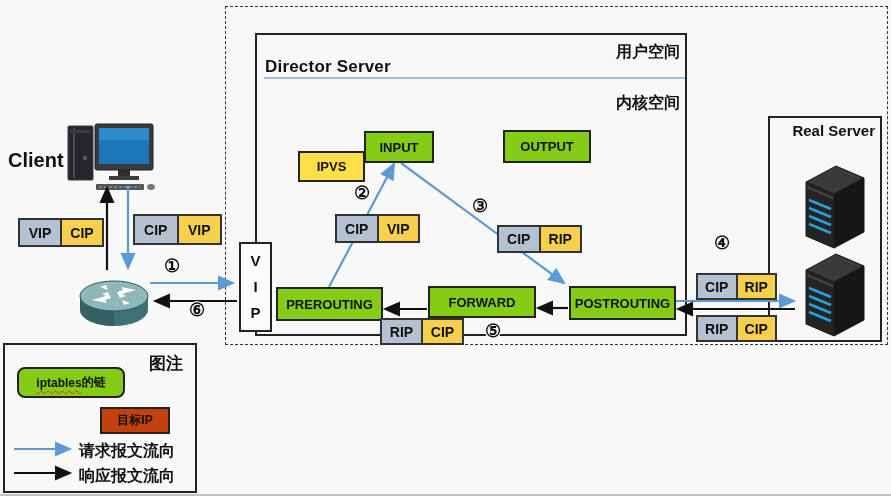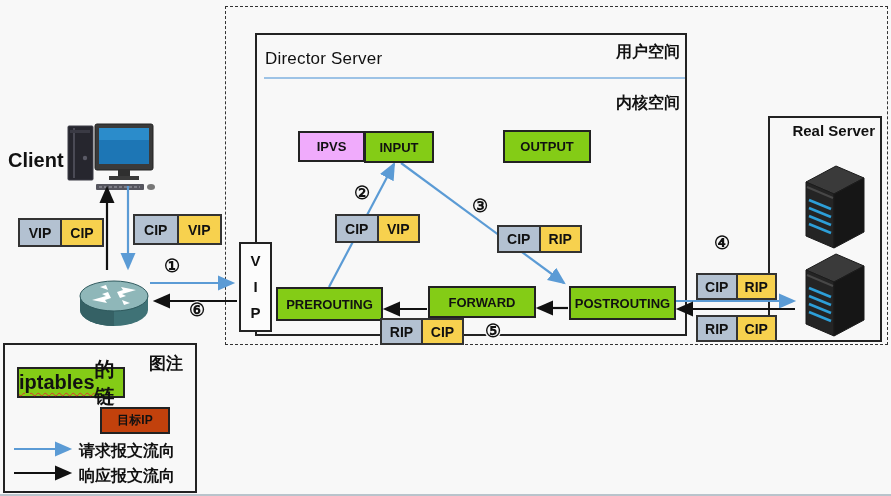--- a/index.html
+++ b/index.html
@@ -5,36 +5,36 @@
   html,body{margin:0;padding:0;}
   .canvas{
     position:relative; width:891px; height:496px;
     background:#f8f8f8; overflow:hidden;
     font-family:"Liberation Sans", sans-serif; color:#111;
   }
   .abs{position:absolute;}
   
   .outer-dashed{left:225px;top:6px;width:661px;height:337px;border:1px dashed #333;z-index:1;}
   .director-box{left:255px;top:33px;width:428px;height:299px;border:2px solid #222;z-index:1;}
-  .director-title{left:8px;top:14px;font-size:17px;font-weight:normal;letter-spacing:.2px;}
+  .director-title{left:8px;top:22px;font-size:17px;font-weight:bold;letter-spacing:.2px;}
   .space-label{right:5px;font-size:16px;font-weight:bold;}
   .user-space{top:7px;}
   .kernel-space{top:58px;}
   .separator{left:7px;right:0;top:42px;height:2px;background:#9DC3E6;}
   .realserver-box{left:768px;top:116px;width:110px;height:222px;border:2px solid #222;z-index:1;background:#f8f8f8;}
   .realserver-title{right:5px;top:4px;font-size:15px;font-weight:bold;}
   .legend-box{left:3px;top:343px;width:190px;height:146px;border:2px solid #222;z-index:1;background:#f8f8f8;}
   .legend-title{right:12px;top:7px;font-size:17px;font-weight:bold;}
   .legend-text{font-size:16px;font-weight:bold;}
   .wavy{text-decoration-line:underline;text-decoration-style:wavy;text-decoration-color:#e03131;text-decoration-thickness:1px;text-underline-offset:3px;}
   
   .flow{display:flex;align-items:center;justify-content:center;
         border:2px solid #222;font-weight:bold;font-size:13px;z-index:4;}
   .green{background:#84cc16;}
-  .orange{background:#f0abfc;}
+  .orange{background:#fde047;margin-top:20px;}
   
   .chip{display:flex;border:2px solid #333;z-index:5;font-weight:bold;font-size:14px;}
   .chip span{flex:1;display:flex;align-items:center;justify-content:center;}
   .chip .src{background:#B3C1D1;border-right:2px solid #333;}
   .chip .dst{background:#F7D14E;}
   
   .vip-box{left:239px;top:242px;width:29px;height:86px;background:#fcfcfc;border:2px solid #222;
            display:flex;flex-direction:column;align-items:center;justify-content:center;
            font-weight:bold;font-size:15px;line-height:1.75;z-index:5;}
   
@@ -194,21 +194,21 @@
 
   <span class="abs step" style="left:172px;top:266px;">①</span>
   <span class="abs step" style="left:362px;top:193px;">②</span>
   <span class="abs step" style="left:480px;top:206px;">③</span>
   <span class="abs step" style="left:722px;top:243px;">④</span>
   <span class="abs step" style="left:493px;top:331px;">⑤</span>
   <span class="abs step" style="left:197px;top:310px;">⑥</span>
 
   <div class="abs legend-box">
     <div class="abs legend-title">图注</div>
-    <div class="abs flow green" style="left:12px;top:22px;width:104px;height:27px;font-size:20px;">
+    <div class="abs flow green" style="left:12px;top:22px;width:104px;height:27px;font-size:12px;border-radius:8px;">
       <span class="wavy">iptables</span>
         <span>的链</span>
     </div>
     <div class="abs flow" style="left:95px;top:62px;width:66px;height:23px;font-size:12px;background:#c2410c;">
       <span>目标IP</span>
     </div>
     <div class="abs legend-text" style="left:74px;top:96px;">请求报文流向</div>
     <div class="abs legend-text" style="left:74px;top:121px;">响应报文流向</div>
   </div>
 

